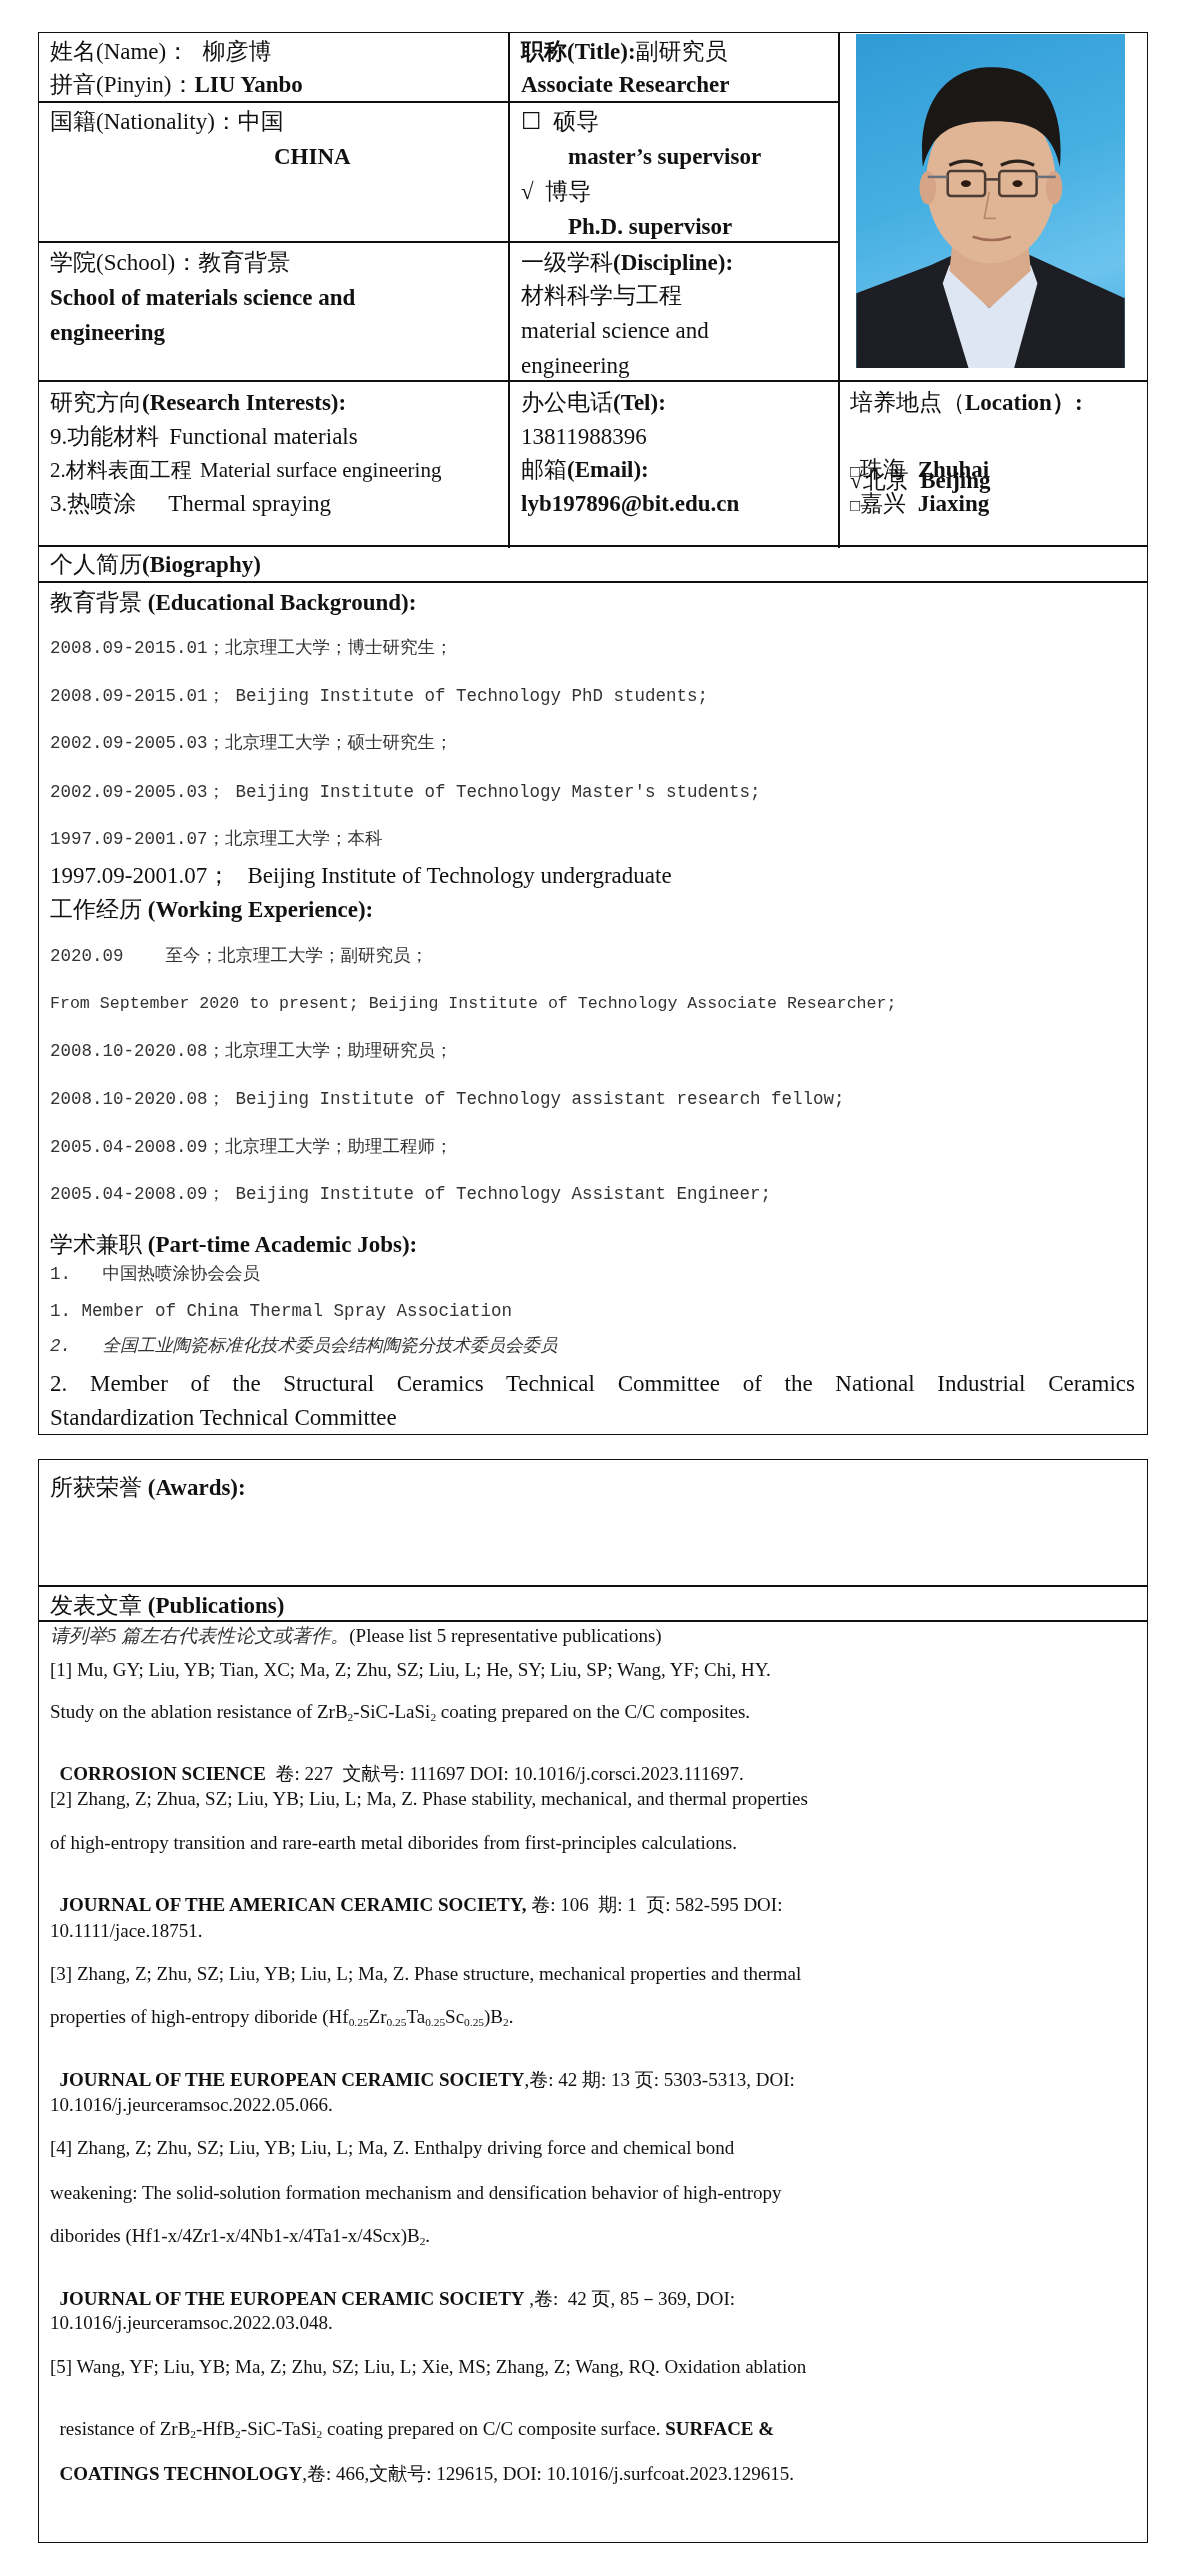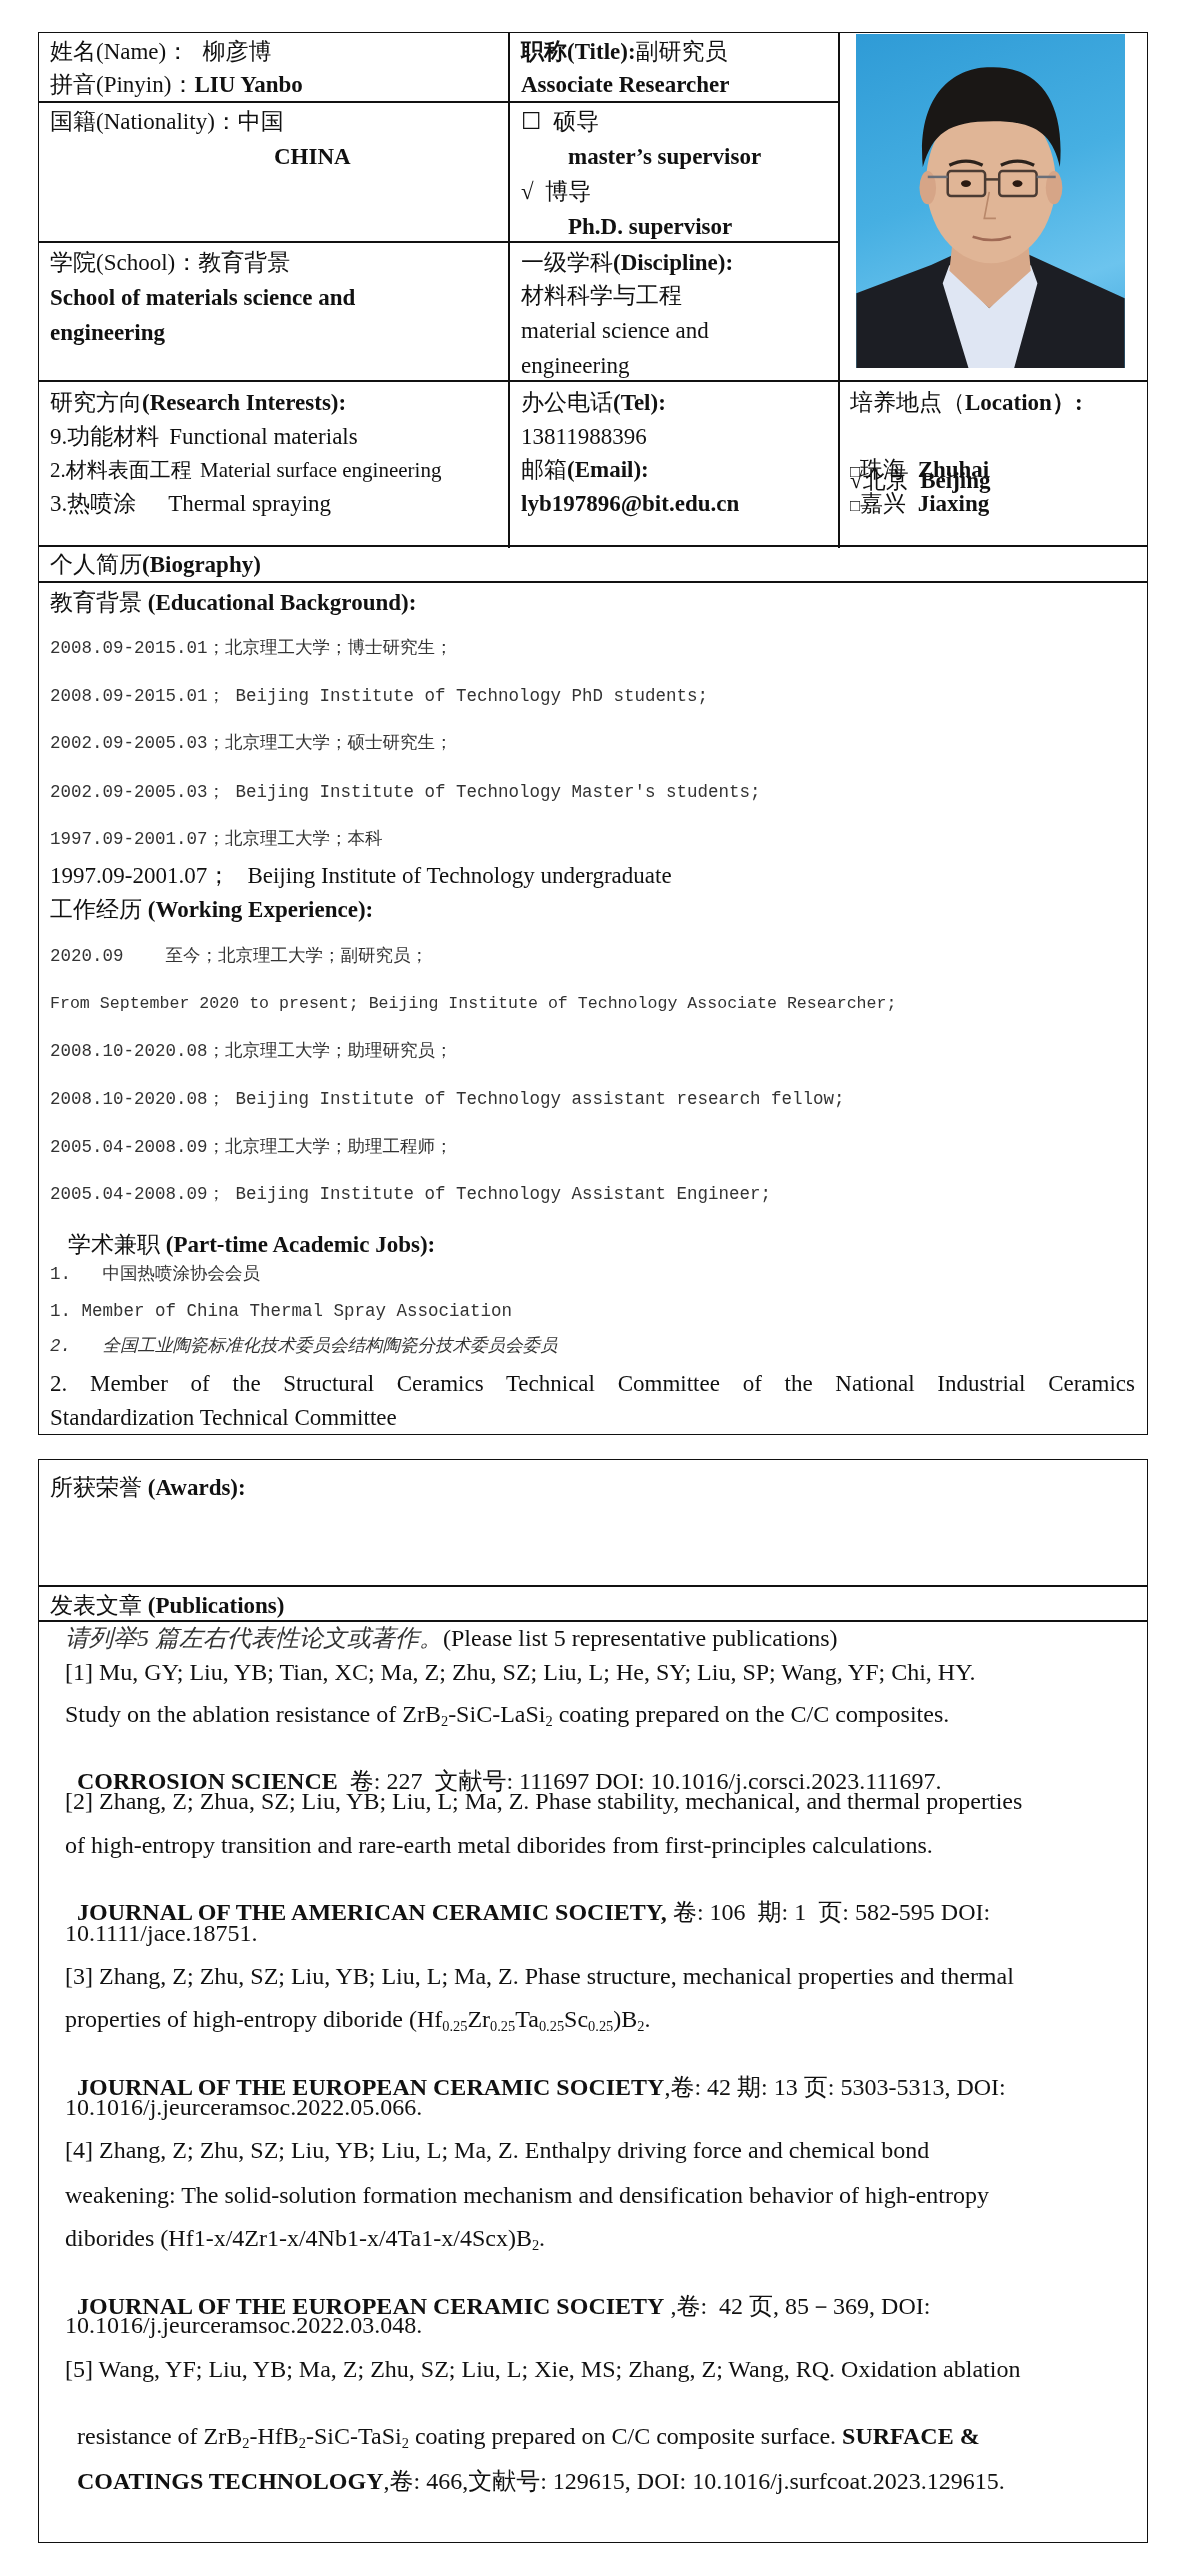--- a/index.html
+++ b/index.html
@@ -3,21 +3,21 @@
 <meta charset="utf-8">
 <style>
   html, body { margin:0; padding:0; background:#ffffff; }
   body { width:1179px; height:2576px; position:relative; overflow:hidden;
          font-family:"Liberation Serif", "DejaVu Serif", serif; color:#111; }
   .box { position:absolute; border:1.7px solid #111; box-sizing:border-box; }
   .hl { position:absolute; height:1.7px; background:#111; }
   .vl { position:absolute; width:1.7px; background:#111; }
   .t { position:absolute; white-space:nowrap; line-height:1; }
   .f28 { font-size:23px; }
-  .f26 { font-size:24px;margin-left:15px; }
+  .f26 { font-size:19px; }
   .b { font-weight:bold; }
   .mono { font-family:"Liberation Mono", "DejaVu Sans Mono", monospace; font-size:17.5px; color:#333; letter-spacing:0; }
   .gray { color:#333; }
   .ital { font-style:italic; }
   sub { font-size:0.6em; vertical-align:-0.25em; line-height:0; }
   .photo { position:absolute; left:856px; top:34px; width:269px; height:334px; overflow:hidden;
            background:linear-gradient(160deg,#2f9bd6 0%,#46afe2 45%,#6cc4ee 75%,#3fa6dc 100%); }
 </style>
 </head>
 <body>
@@ -157,21 +157,21 @@
 <div class="t f28" style="left:50px;top:898px;">
   <span>工作经历</span>&nbsp;<span class="b">(Working Experience):</span>
 </div>
 <div class="t mono" style="left:50px;top:948px;white-space:pre;">2020.09    至今；北京理工大学；副研究员；</div>
 <div class="t mono" style="left:50px;top:996px;font-size:16.6px;">From September 2020 to present; Beijing Institute of Technology Associate Researcher;</div>
 <div class="t mono" style="left:50px;top:1043px;">2008.10-2020.08；北京理工大学；助理研究员；</div>
 <div class="t mono" style="left:50px;top:1091px;">2008.10-2020.08； Beijing Institute of Technology assistant research fellow;</div>
 <div class="t mono" style="left:50px;top:1139px;">2005.04-2008.09；北京理工大学；助理工程师；</div>
 <div class="t mono" style="left:50px;top:1186px;">2005.04-2008.09； Beijing Institute of Technology Assistant Engineer;</div>
 
-<div class="t f28" style="left:68px;top:1233px;text-align:right;">
+<div class="t f28" style="left:50px;top:1233px;text-align:right;">
   <span>学术兼职</span>&nbsp;<span class="b">(Part-time Academic Jobs):</span>
 </div>
 <div class="t mono" style="left:50px;top:1266px;white-space:pre;">1.   中国热喷涂协会会员</div>
 <div class="t mono" style="left:50px;top:1303px;">1. Member of China Thermal Spray Association</div>
 <div class="t mono" style="left:50px;top:1338px;white-space:pre;font-style:italic;">2.   全国工业陶瓷标准化技术委员会结构陶瓷分技术委员会委员</div>
 <div class="t f28" style="left:50px;top:1372px;width:1085px;text-align:justify;text-align-last:justify;white-space:normal;">2. Member of the Structural Ceramics Technical Committee of the National Industrial Ceramics</div>
 <div class="t f28" style="left:50px;top:1406px;">Standardization Technical Committee</div>
 
 <div class="box" style="left:38px;top:1459px;width:1110px;height:1084px;"></div>
 <div class="hl" style="left:38px;top:1585px;width:1110px;"></div>

